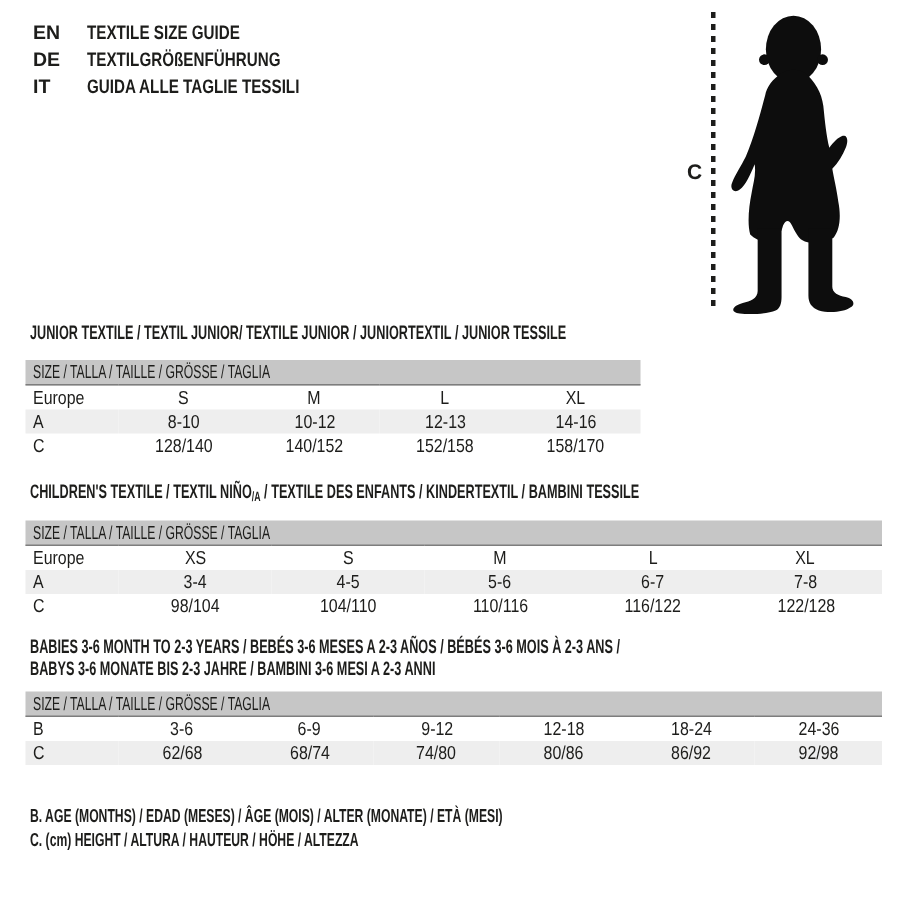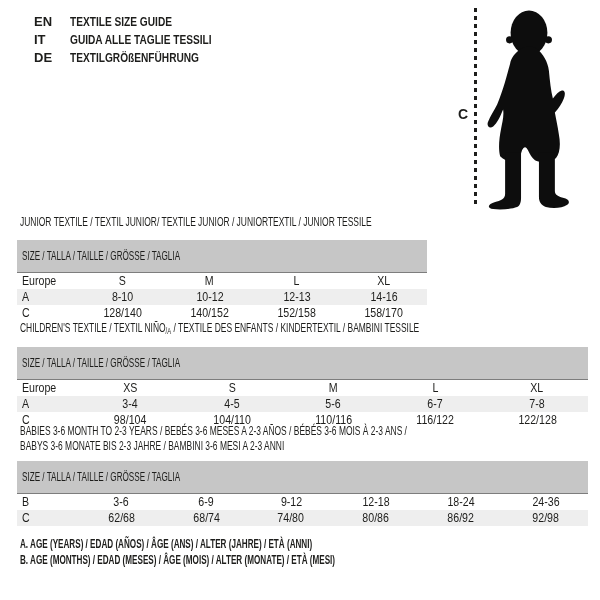--- a/index.html
+++ b/index.html
@@ -9,41 +9,41 @@
   }
   
   .cx65{display:inline-block;transform:scaleX(.65);transform-origin:0 50%;white-space:nowrap;}
   .cx78{display:inline-block;transform:scaleX(.78);transform-origin:0 50%;white-space:nowrap;}
   .cx85l{display:inline-block;transform:scaleX(.85);transform-origin:0 50%;white-space:nowrap;}
   .cx85{display:inline-block;transform:scaleX(.85);transform-origin:50% 50%;white-space:nowrap;}
 
   
   .lang{position:absolute;left:22px;top:13px;}
   .lang-row{height:18px;line-height:18px;font-weight:bold;font-size:13px;}
-  .lang-code{display:inline-block;width:36px;vertical-align:top;margin-left:12px;}
+  .lang-code{display:inline-block;width:36px;vertical-align:top;}
   .lang-label{vertical-align:top;}
 
   
   .dash-line{
     position:absolute;left:474px;top:8px;width:3px;height:197px;
     background:repeating-linear-gradient(to bottom,var(--ink,#1d1d1b) 0 4px,transparent 4px 8px);
   }
   .fig-c{position:absolute;left:458px;top:106px;font-size:14px;font-weight:bold;}
   .baby{position:absolute;left:481px;top:5px;width:94px;height:205px;}
 
   
-  .tbl-title{position:absolute;left:20px;margin:0;font-size:13px;font-weight:normal;line-height:15px;}
+  .tbl-title{position:absolute;left:20px;margin:0;font-size:13px;font-weight:bold;line-height:15px;}
   #t2-title .subsc{font-size:9px;vertical-align:-2px;}
 
   
   .size-table{position:absolute;left:17px;border-collapse:collapse;table-layout:fixed;
     font-size:12.5px;color:var(--ink,#1d1d1b);}
   .size-table td{padding:0;height:16px;vertical-align:middle;}
   .size-table .head-row td{
-    background:var(--header-bar,#c6c6c6);height:32px;
+    background:var(--header-bar,#c6c6c6);height:16px;
     border-bottom:1px solid var(--header-line,#7d7d7d);
   }
   .size-table .lab{text-align:left;padding-left:5px;}
   .size-table .val{text-align:center;}
   .size-table .stripe{background:var(--row-stripe,#eeeeee);}
   #t1{top:240px;width:410px;}
   #t2{top:347px;width:571px;}
   #t3{top:461px;width:571px;}
   #t1-title{top:214px;} #t2-title{top:320px;} #t3-title{top:423px;}
 
@@ -56,24 +56,24 @@
 </head>
 <body>
 
 <div class="canvas">
 
   <section class="lang">
     <div class="lang-row">
       <span class="lang-code">EN</span><span class="lang-label cx78">TEXTILE SIZE GUIDE</span>
     </div>
     <div class="lang-row">
-      <span class="lang-code">IT</span><span class="lang-label cx78">GUIDA ALLE TAGLIE TESSILI</span>
+      <span class="lang-code">DE</span><span class="lang-label cx78">TEXTILGRÖßENFÜHRUNG</span>
     </div>
     <div class="lang-row">
-      <span class="lang-code">DE</span><span class="lang-label cx78">TEXTILGRÖßENFÜHRUNG</span>
+      <span class="lang-code">IT</span><span class="lang-label cx78">GUIDA ALLE TAGLIE TESSILI</span>
     </div>
   </section>
 
   <div class="dash-line"></div>
   <span class="fig-c">C</span>
   <svg class="baby" viewBox="0 0 94 206" aria-hidden="true">
     <ellipse cx="48" cy="28" rx="18.5" ry="22.5"></ellipse>
     <circle cx="28.5" cy="35" r="3.6"></circle>
     <circle cx="67.5" cy="35" r="3.6"></circle>
     <path d="M40 44
@@ -214,17 +214,17 @@
       <td class="val"><span class="cx85">68/74</span></td>
       <td class="val"><span class="cx85">74/80</span></td>
       <td class="val"><span class="cx85">80/86</span></td>
       <td class="val"><span class="cx85">86/92</span></td>
       <td class="val"><span class="cx85">92/98</span></td>
     </tr>
   </tbody>
     </table>
 
   <section class="footnotes">
-    <div class="footnote"><span class="cx65">A. AGE (YEARS) / EDAD (AÑOS) / ÂGE (ANS) / ALTER (JAHRE) / ETÀ (ANNI)</span></div>
     <div class="footnote"><span class="cx65">B. AGE (MONTHS) / EDAD (MESES) / ÂGE (MOIS) / ALTER (MONATE) / ETÀ (MESI)</span></div>
+    <div class="footnote"><span class="cx65">C. (cm) HEIGHT / ALTURA / HAUTEUR / HÖHE / ALTEZZA</span></div>
   </section>
 
 </div>
 
 </body></html>

